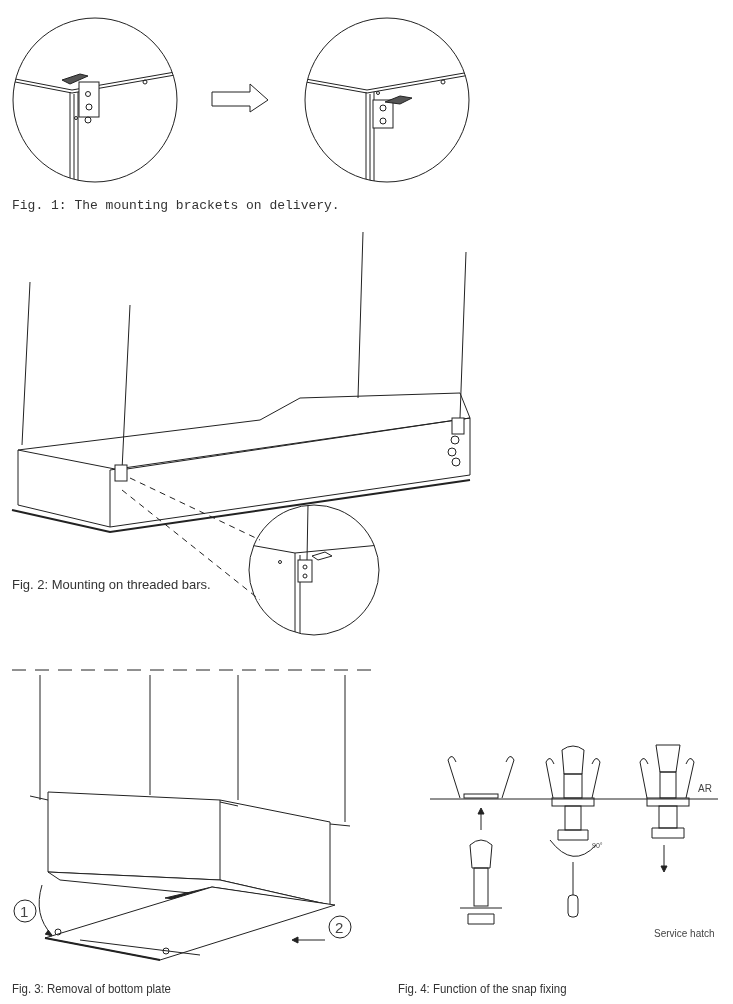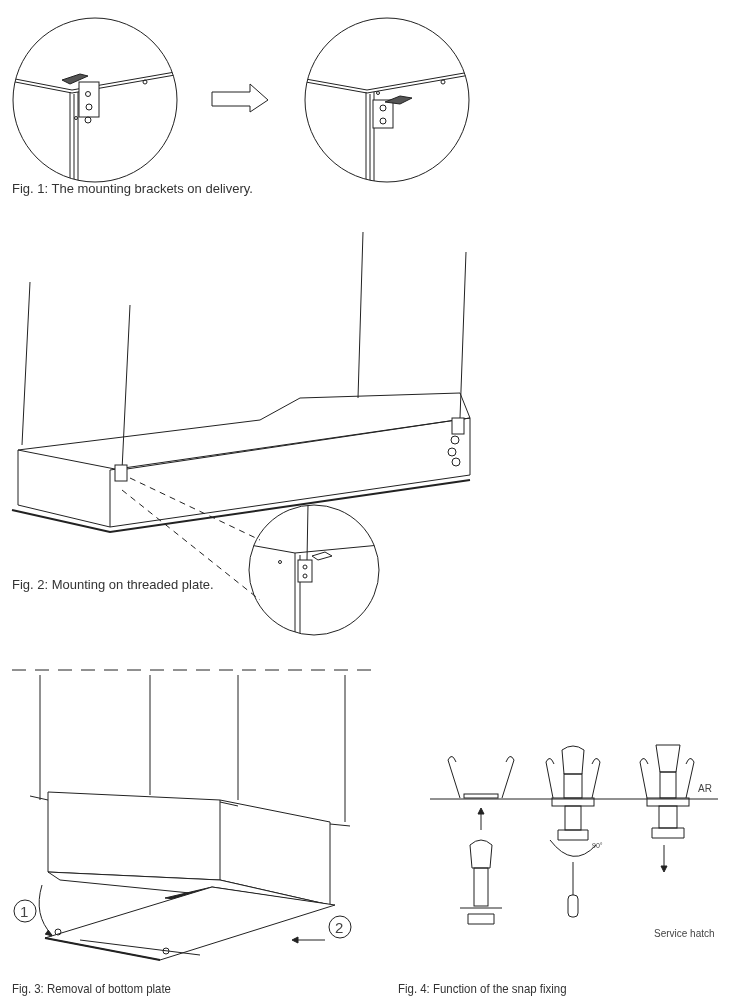--- a/index.html
+++ b/index.html
@@ -150,16 +150,16 @@
     <rect x="647" y="798" width="42" height="8"></rect>
     <rect x="659" y="806" width="18" height="22"></rect>
     <path d="M652 828 L684 828 L684 838 L652 838 Z"></path>
     <line x1="664" y1="845" x2="664" y2="868"></line>
     <path d="M661 866 L664 872 L667 866 Z" fill="#222"></path>
     <text class="lbl" x="698" y="792" font-size="10" stroke="none">AR</text>
     <text class="lbl" x="654" y="937" font-size="10" stroke="none">Service hatch</text>
   </g>
 </svg>
 
-<div class="caption" style="left:12px; top:181px;">Fig. 1: The mounting brackets on delivery.</div>
-<div class="caption" style="left:12px; top:577px;">Fig. 2: Mounting on threaded plate.</div>
+<div class="caption" style="left:12px; top:198px;font-family:Liberation Mono, monospace;">Fig. 1: The mounting brackets on delivery.</div>
+<div class="caption" style="left:12px; top:577px;">Fig. 2: Mounting on threaded bars.</div>
 <div class="caption narrow" style="left:12px; top:981px;">Fig. 3: Removal of bottom plate</div>
 <div class="caption narrow" style="left:398px; top:981px;">Fig. 4: Function of the snap fixing</div>
 
 </body></html>

